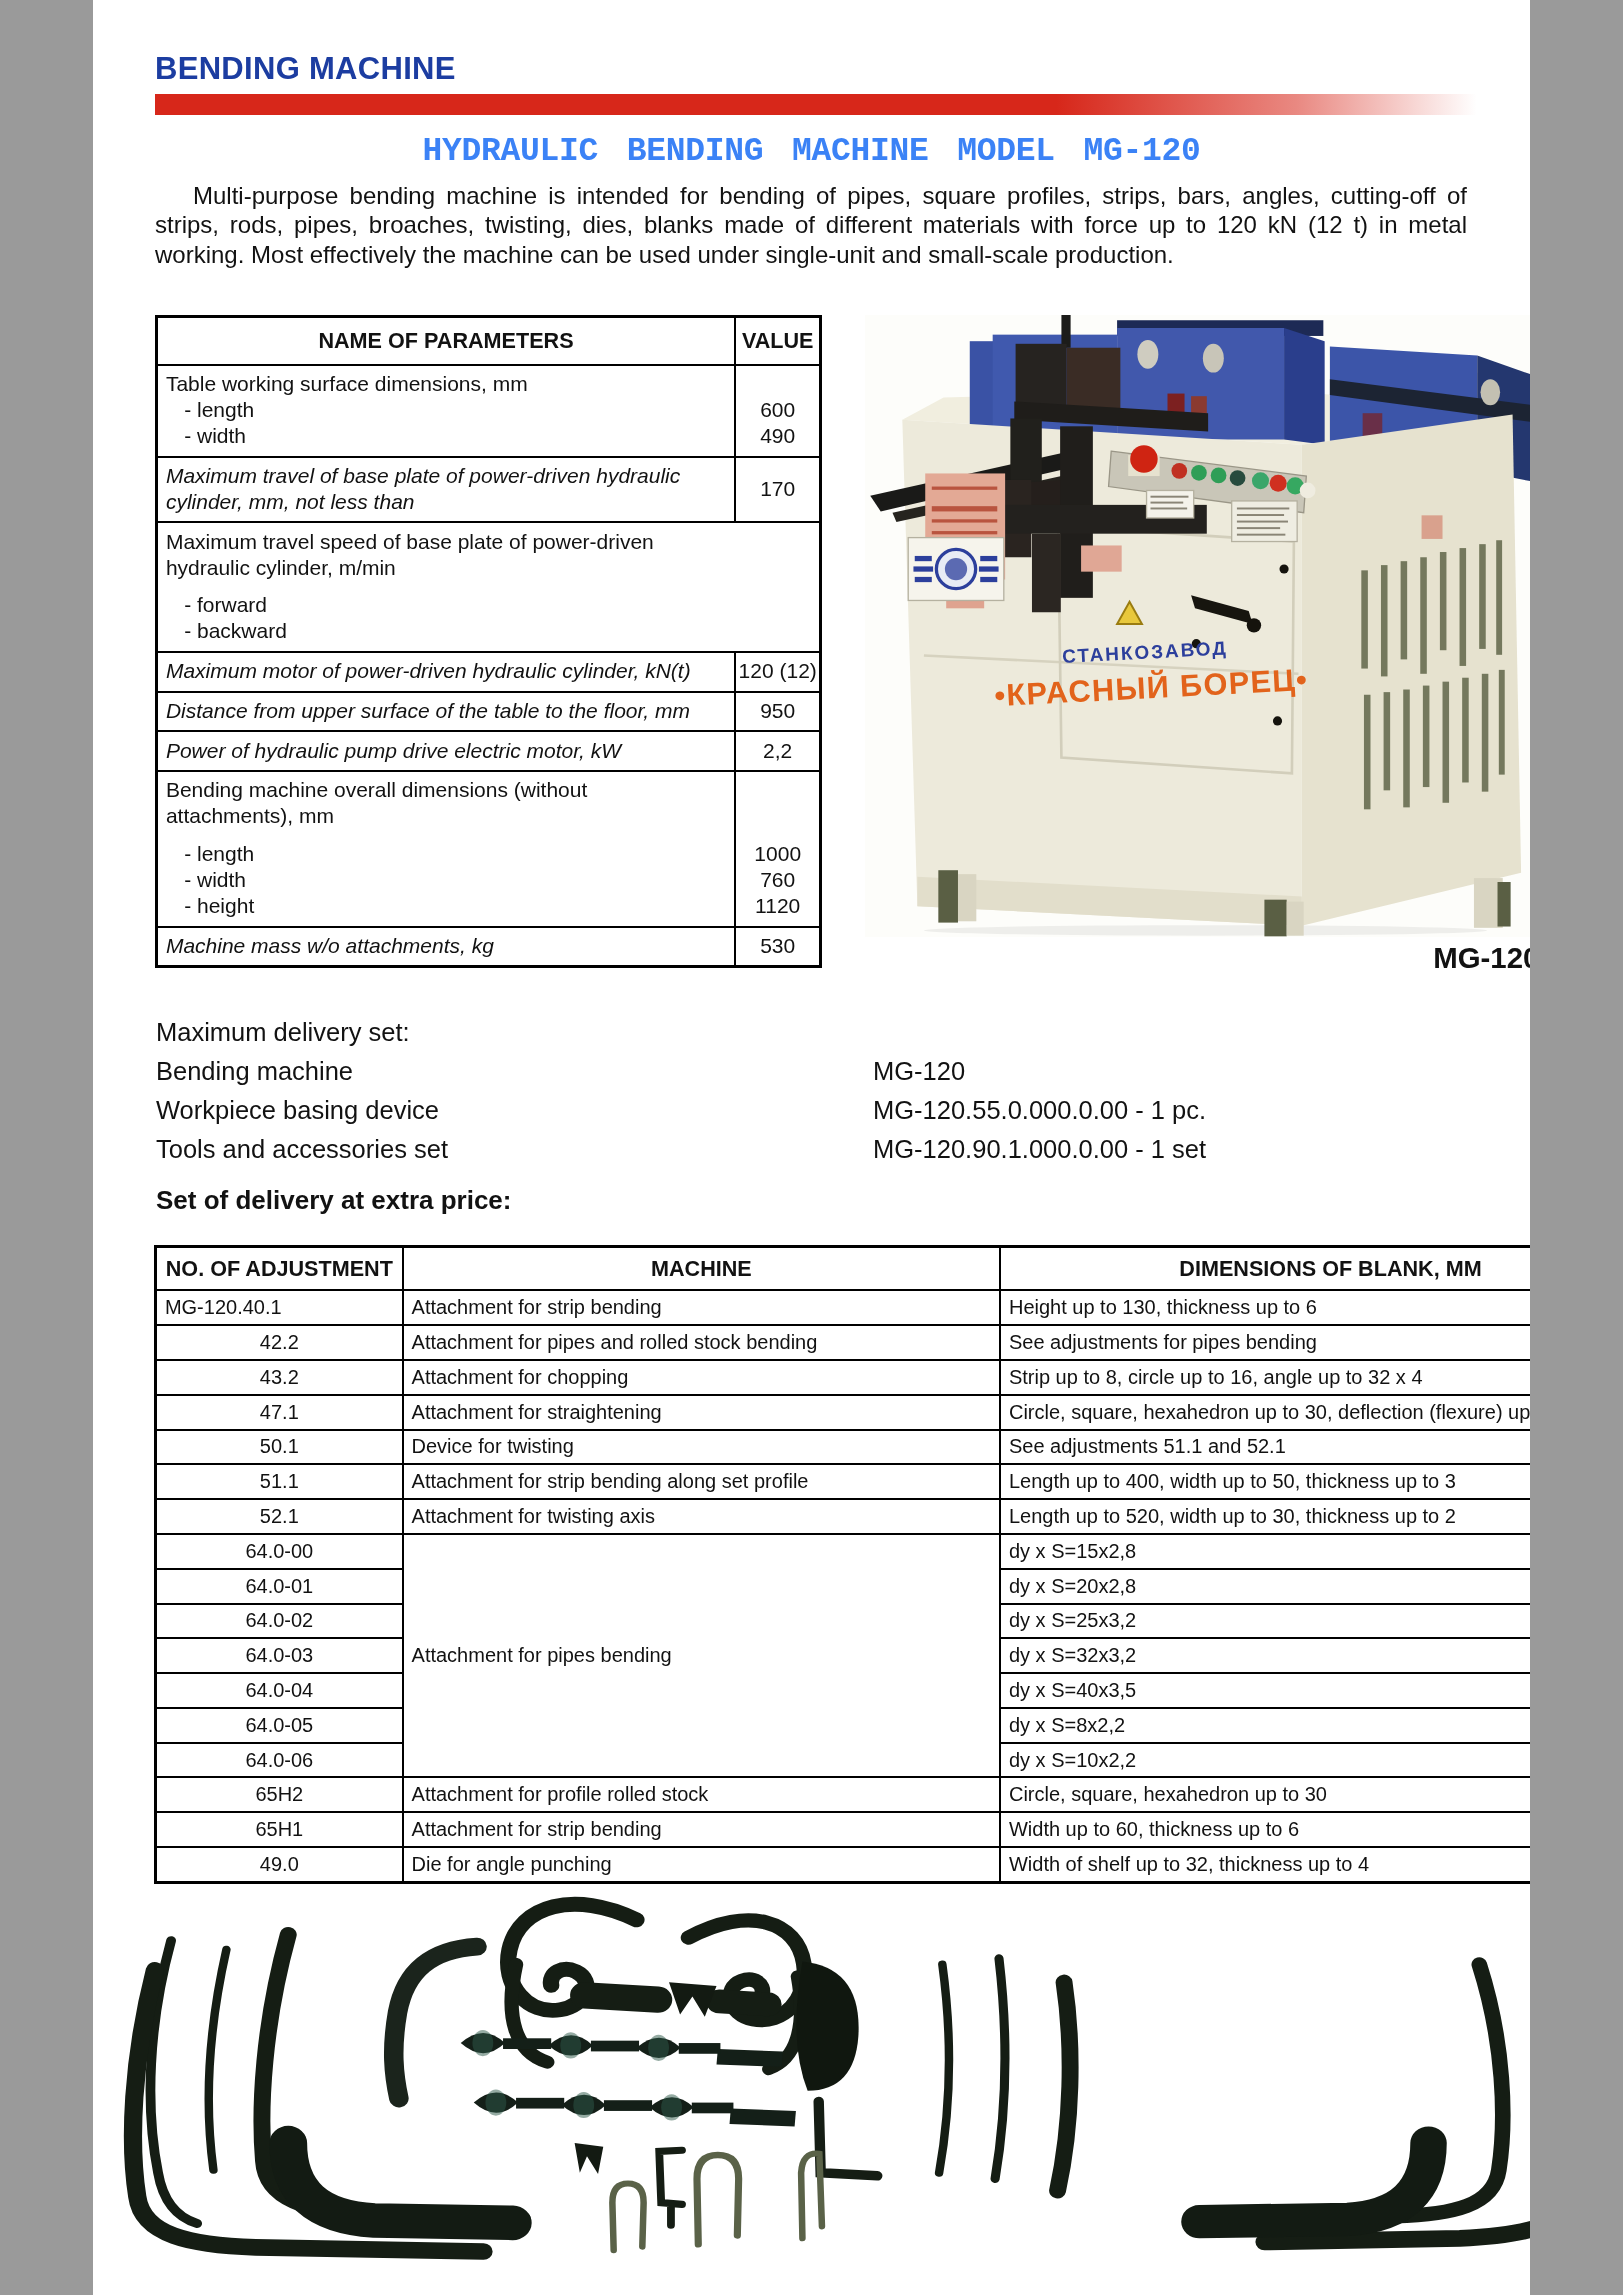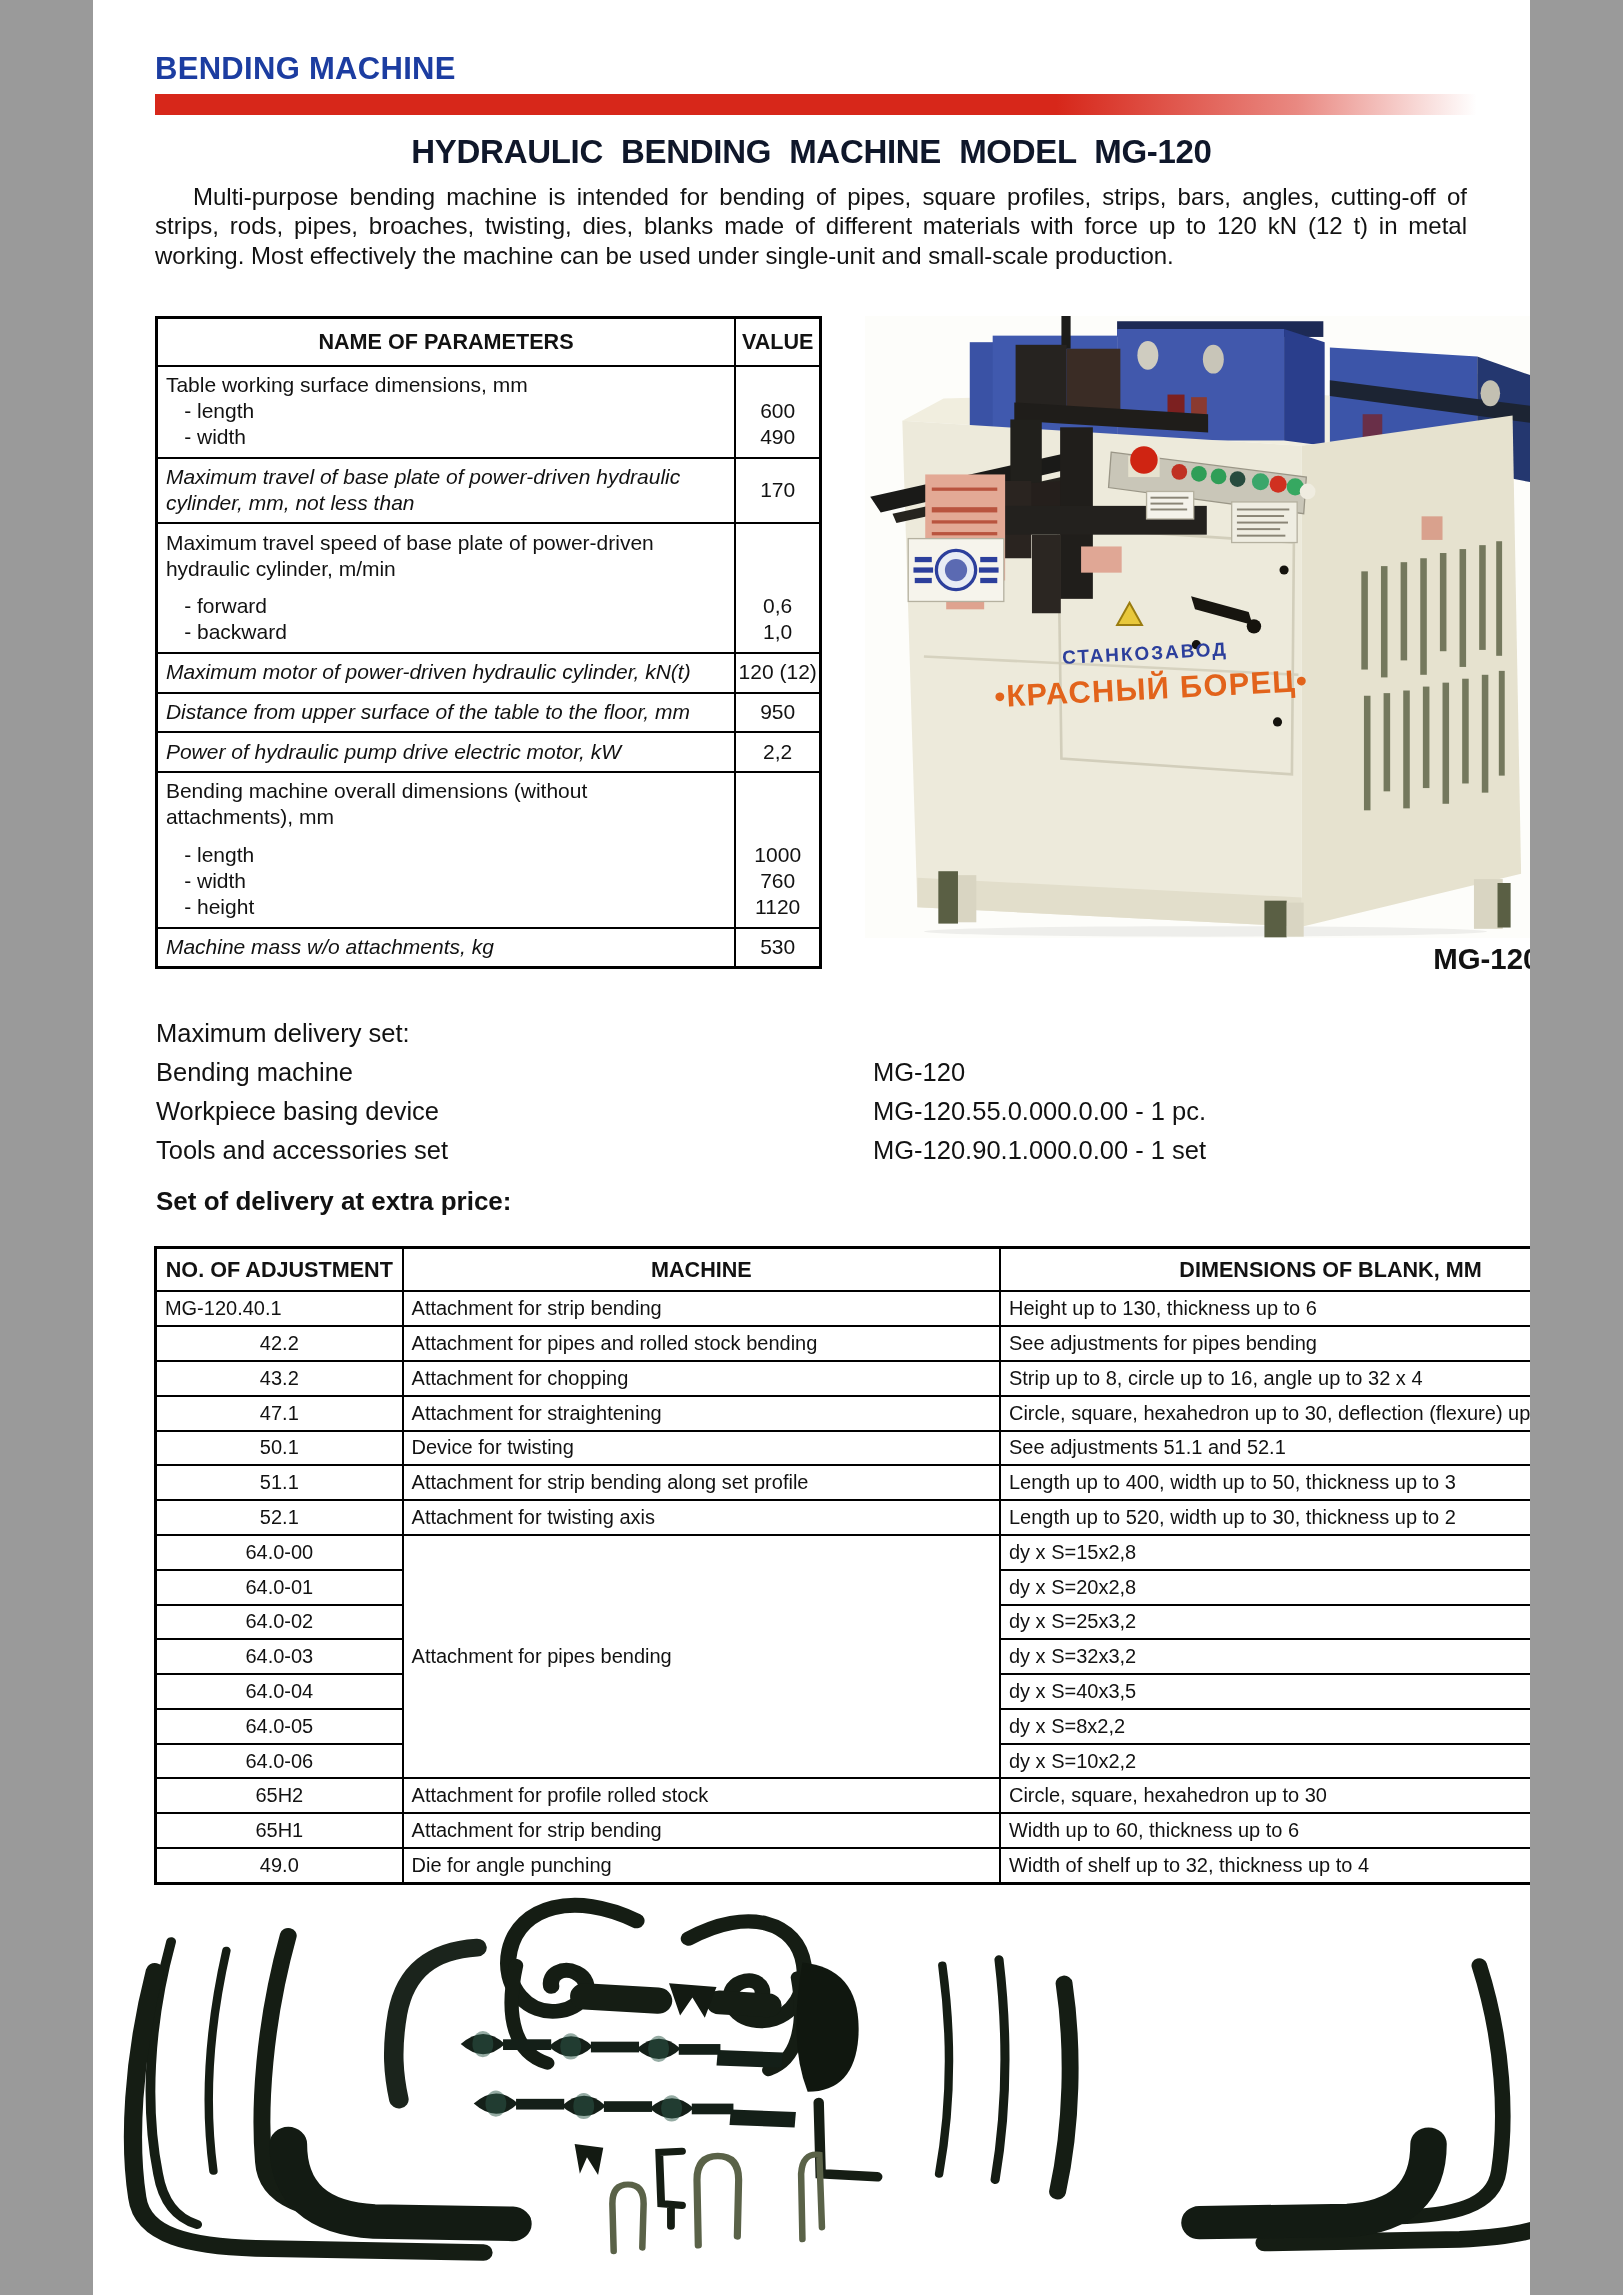--- a/index.html
+++ b/index.html
@@ -13,21 +13,21 @@
   .category {
     margin:51px 0 0 62px; font-size:31px; font-weight:bold;
     color:#1c3da1; letter-spacing:0.3px;
   }
   .red-bar {
     margin:6.5px 0 0 62px; width:1502px; height:21.6px;
     background:linear-gradient(to right,#d7271a 0%,#d7271a 60%,rgba(215,39,26,.55) 76%,rgba(215,39,26,0) 88%);
   }
   h1.title {
     margin:18.3px 39px 0; text-align:center; font-size:33px; font-weight:bold;
-    letter-spacing:-0.3px; word-spacing:9.2px; color:#0f172a;
+    letter-spacing:-0.3px; word-spacing:9.2px; color:#3b82f6;font-family:Liberation Mono, monospace;
   }
   p.intro {
     margin:10.5px 63px 0 62px; font-size:24px; line-height:29.4px;
     text-align:justify; text-indent:38px;
   }
   
   .content-row { margin:46px 0 0 62px; display:flex; gap:43px; align-items:flex-start; }
   .params { width:736px; border:3.3px solid #000; font-size:21px; }
   .phead { display:grid; grid-template-columns:576px 1fr; border-bottom:2.6px solid #000; font-weight:bold; }
   .phead > div { height:46px; line-height:46px; text-align:center; font-size:21.6px; }
@@ -105,26 +105,20 @@
           </div>
       </div>
 
       <div class="prow">
         <div class="pcell-l">
           <div class="ln">Maximum travel speed of base plate of power-driven</div>
           <div class="ln">hydraulic cylinder, m/min</div>
           <div class="ln sub gap">- forward</div>
           <div class="ln sub">- backward</div>
         </div>
-        <div class="pcell-r">
-          <div class="ln"></div>
-          <div class="ln"></div>
-          <div class="ln gap">0,6</div>
-          <div class="ln">1,0</div>
-        </div>
       </div>
 
       <div class="prow">
         <div class="pcell-l">
             <div class="ln wrapok">Maximum motor of power-driven hydraulic cylinder, kN(t)</div>
           </div>
         <div class="pcell-r center">
             <div class="ln">120 (12)</div>
           </div>
       </div>

